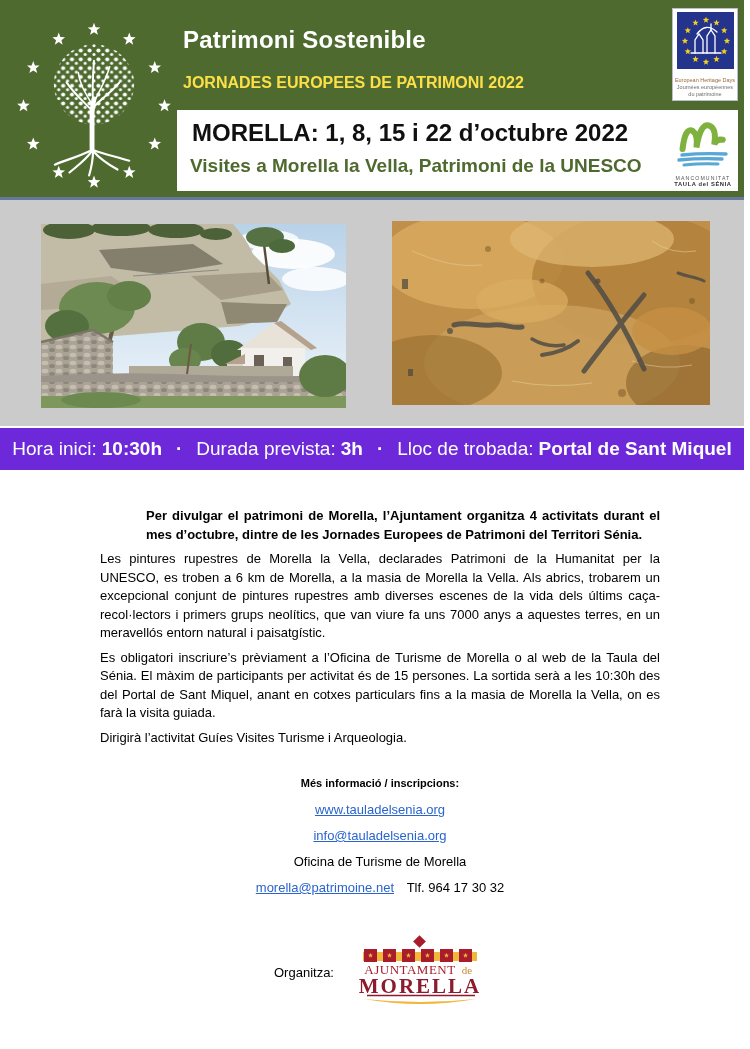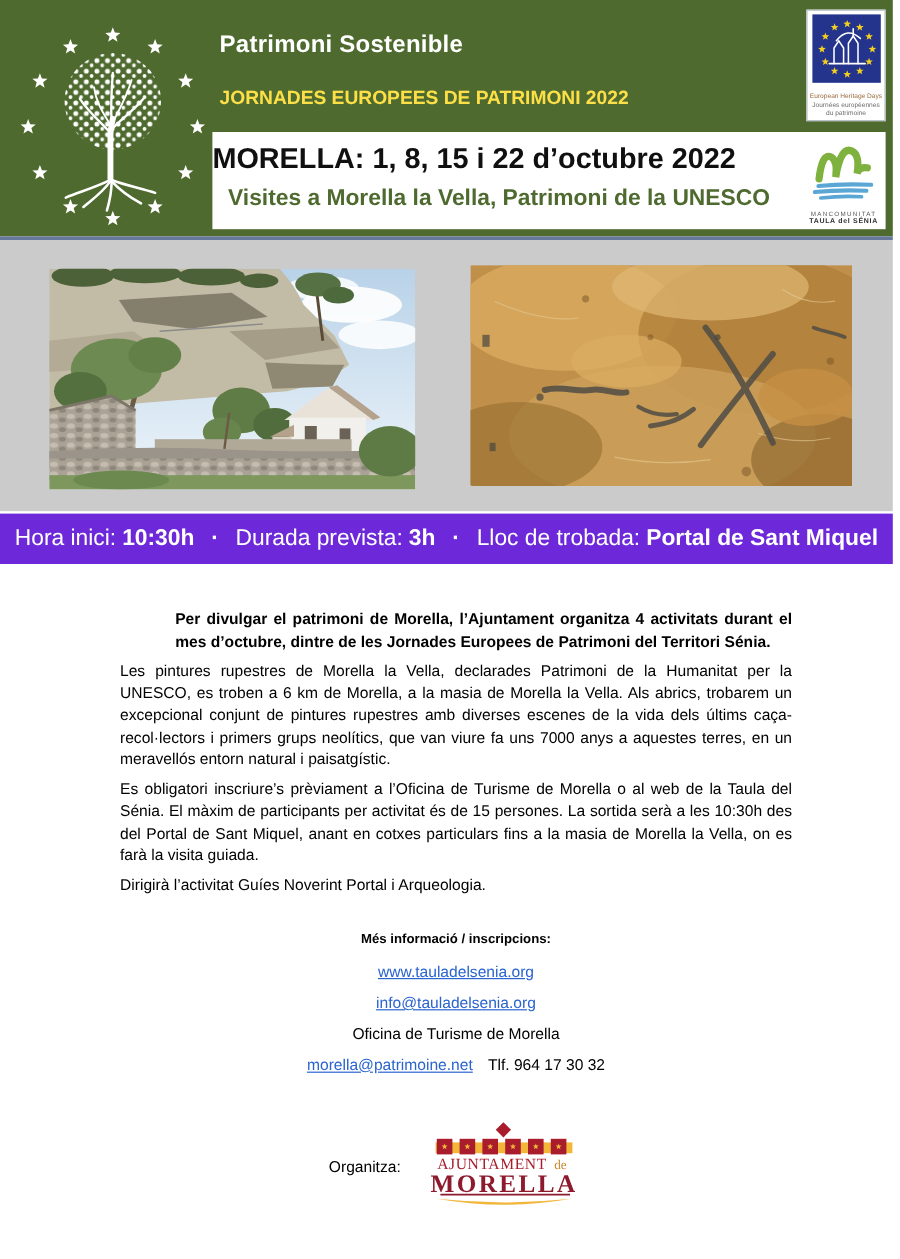--- a/index.html
+++ b/index.html
@@ -3,30 +3,30 @@
 <meta charset="utf-8">
 <style>
   html,body{margin:0;padding:0;background:#fff;}
   .page{position:relative;width:750px;height:1049px;background:#fff;overflow:hidden;
         font-family:"Liberation Sans",sans-serif;}
 
   
   .banner{position:absolute;left:0;top:0;width:744px;height:197px;background:#4e6a2f;}
   .divider{position:absolute;left:0;top:197px;width:744px;height:3px;background:#66789b;}
   .tree-logo{position:absolute;left:6px;top:4px;width:176px;height:192px;}
-  .title{position:absolute;left:183px;top:26px;margin:0;font-size:20px;font-weight:bold;color:#fff;letter-spacing:.2px;}
+  .title{position:absolute;left:183px;top:26px;margin:0;font-size:24px;font-weight:bold;color:#fff;letter-spacing:.2px;}
   .subtitle{position:absolute;left:183px;top:74px;margin:0;font-size:16px;font-weight:bold;color:#fde047;}
 
   .ehd-box{position:absolute;left:672px;top:8px;width:66px;height:93px;background:#fff;
            border:1px solid #b9c0c9;box-sizing:border-box;text-align:center;}
   .ehd-t1{font-size:5.5px;color:#9a6a3c;margin-top:2px;line-height:7px;}
   .ehd-t2{font-size:5.5px;color:#6d6d6d;line-height:7px;}
 
   .event-box{position:absolute;left:177px;top:110px;width:561px;height:81px;background:#fff;}
-  .event-line1{position:absolute;left:0;top:9px;font-size:24px;font-weight:bold;color:#101010;white-space:nowrap;}
+  .event-line1{position:absolute;left:15px;top:9px;font-size:24px;font-weight:bold;color:#101010;white-space:nowrap;}
   .event-line2{position:absolute;left:13px;top:45px;font-size:19px;font-weight:bold;color:#4e6a2f;white-space:nowrap;}
   .manco-logo{position:absolute;right:3px;top:3px;width:64px;height:75px;text-align:center;}
   .manco-t1{font-size:5.2px;letter-spacing:1.1px;color:#555;line-height:6px;}
   .manco-t2{font-size:5.8px;font-weight:bold;letter-spacing:.6px;color:#2e2e2e;line-height:7px;}
 
   
   .photo-band{position:absolute;left:0;top:200px;width:744px;height:226px;background:#cbcbcb;}
   .photo-left{position:absolute;left:41px;top:24px;}
   .photo-right{position:absolute;left:392px;top:21px;}
 
@@ -267,21 +267,21 @@
     <b>3h</b>
     <span class="sep">·</span>
     <span>Lloc de trobada:</span>
     <b>Portal de Sant Miquel</b>
   </section>
 
   <main class="content">
     <p class="lead">Per divulgar el patrimoni de Morella, l’Ajuntament organitza 4 activitats durant el mes d’octubre, dintre de les Jornades Europees de Patrimoni del Territori Sénia.</p>
     <p>Les pintures rupestres de Morella la Vella, declarades Patrimoni de la Humanitat per la UNESCO, es troben a 6 km de Morella, a la masia de Morella la Vella. Als abrics, trobarem un excepcional conjunt de pintures rupestres amb diverses escenes de la vida dels últims caça-recol·lectors i primers grups neolítics, que van viure fa uns 7000 anys a aquestes terres, en un meravellós entorn natural i paisatgístic.</p>
     <p>Es obligatori inscriure’s prèviament a l’Oficina de Turisme de Morella o al web de la Taula del Sénia. El màxim de participants per activitat és de 15 persones. La sortida serà a les 10:30h des del Portal de Sant Miquel, anant en cotxes particulars fins a la masia de Morella la Vella, on es farà la visita guiada.</p>
-    <p>Dirigirà l’activitat Guíes Noverint Portal i Arqueologia.</p>
+    <p>Dirigirà l’activitat Guíes Visites Turisme i Arqueologia.</p>
 
     <div class="contact">
       <div class="c-head">Més informació / inscripcions:</div>
       <div class="c-line">
         <a class="link">www.tauladelsenia.org</a>
       </div>
       <div class="c-line">
         <a class="link">info@tauladelsenia.org</a>
       </div>
       <div class="c-line">Oficina de Turisme de Morella</div>

